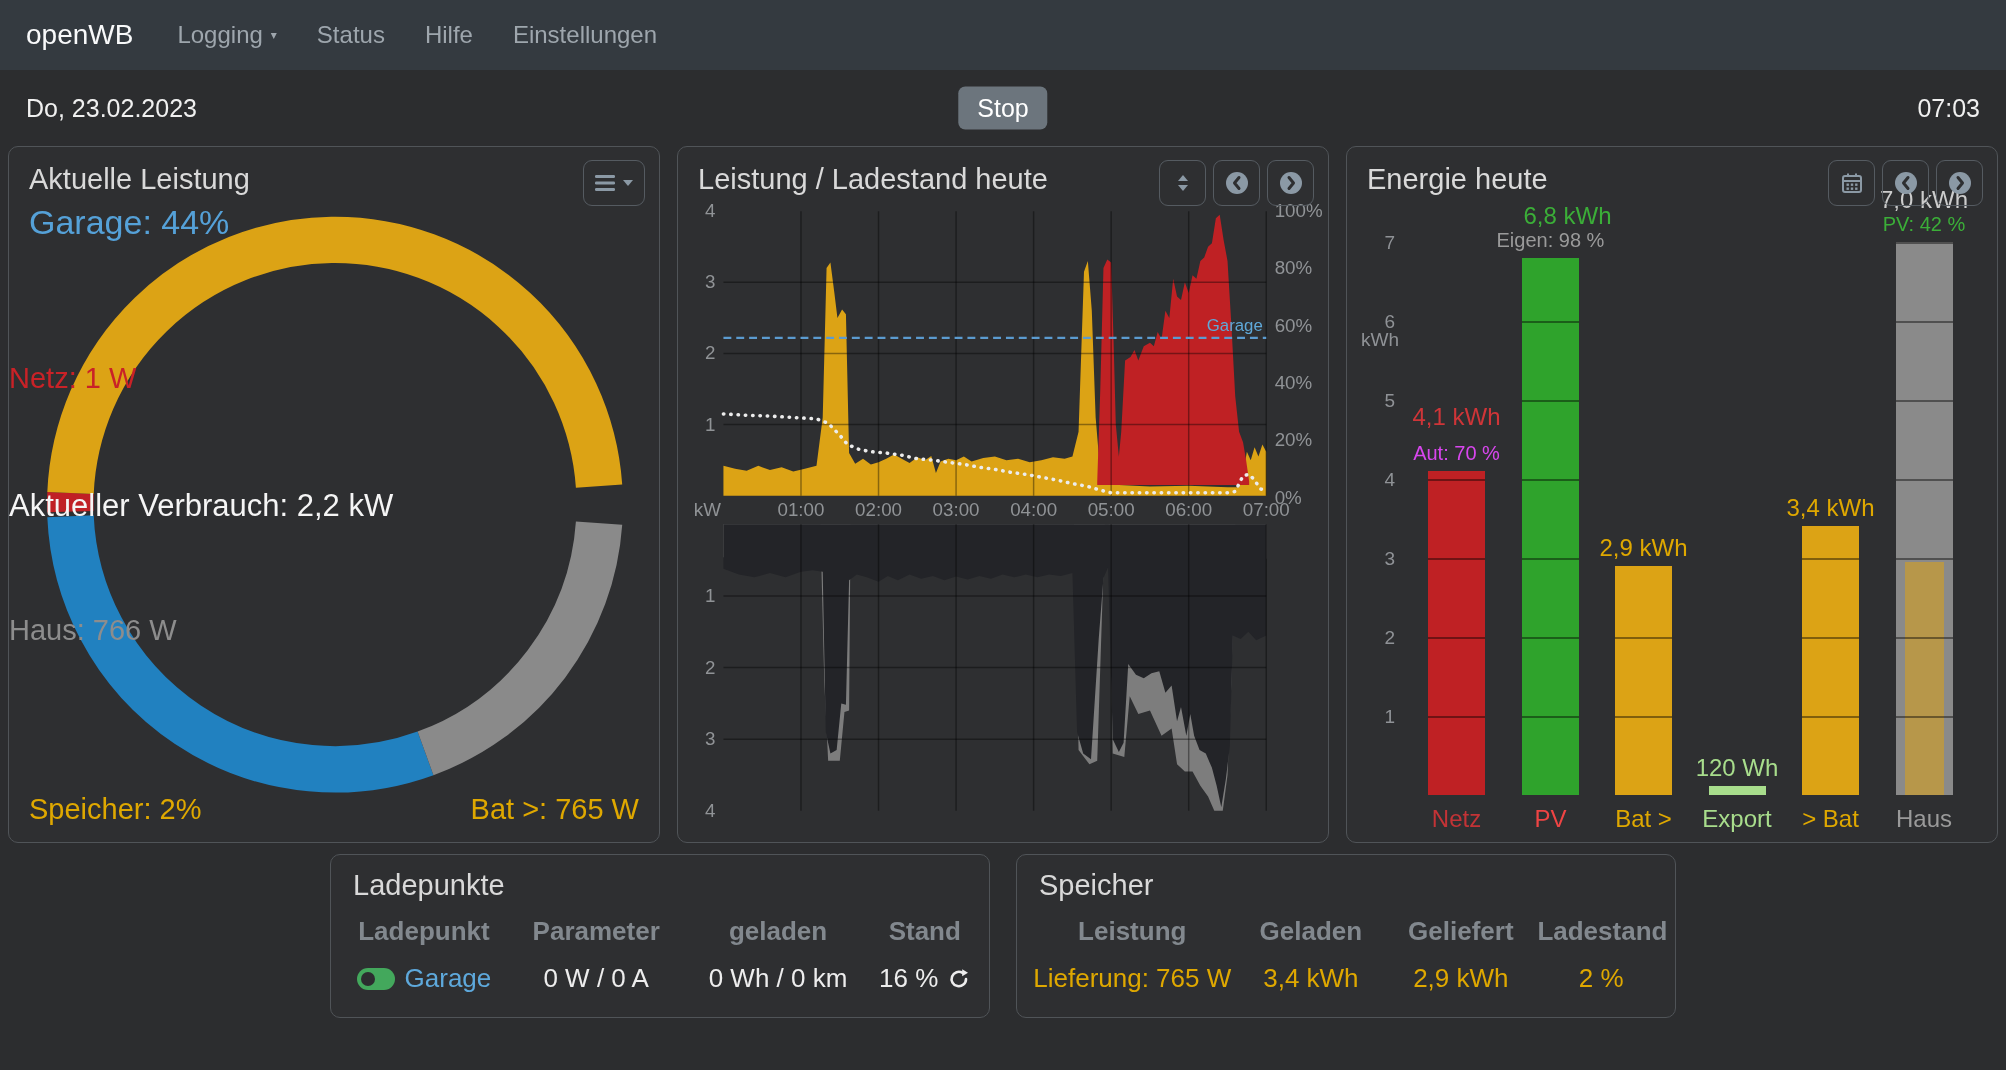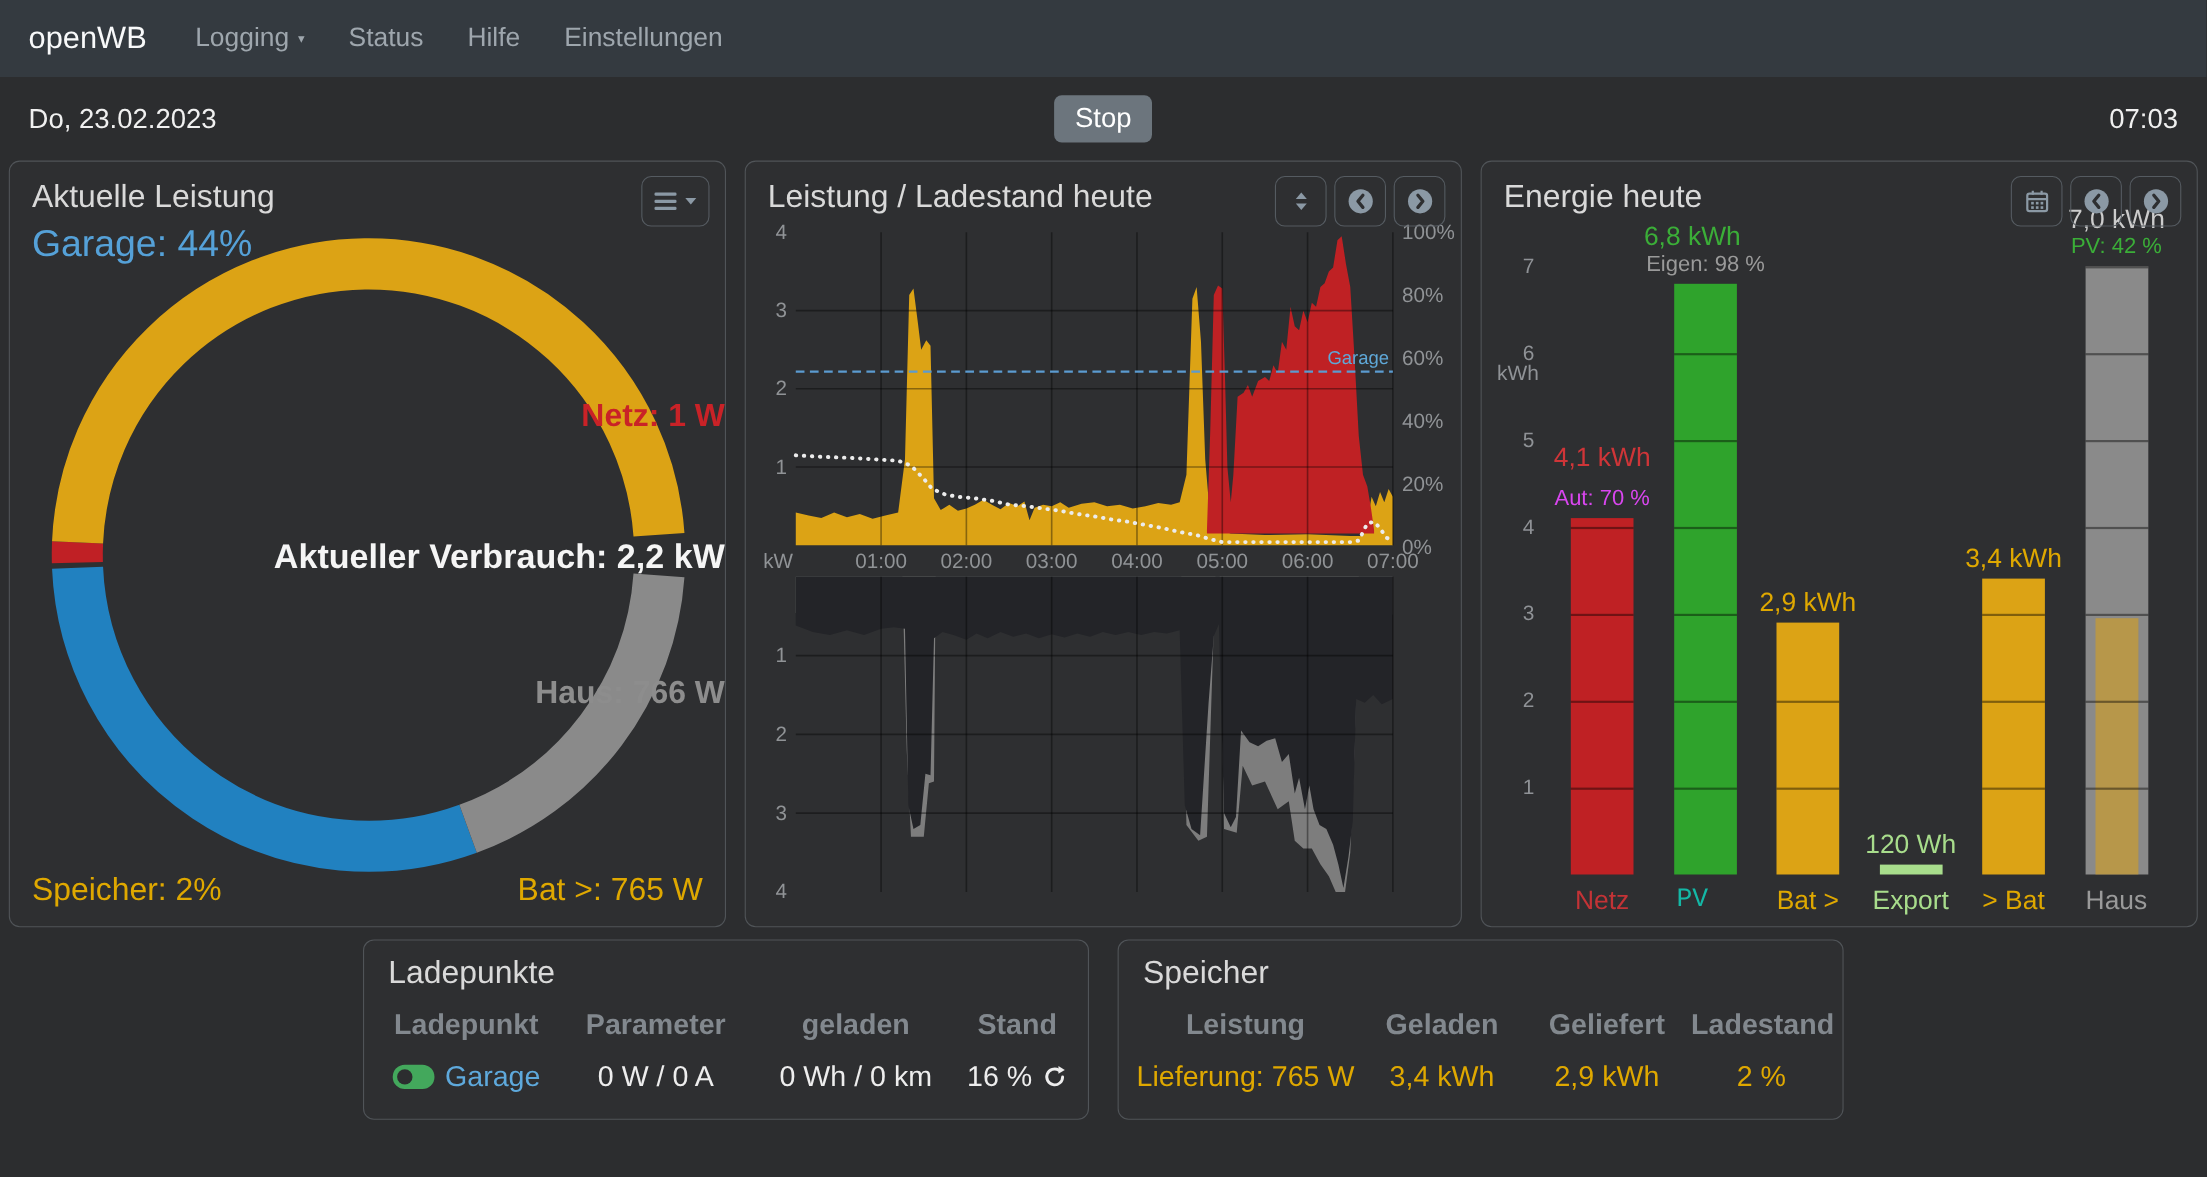--- a/index.html
+++ b/index.html
@@ -30,21 +30,21 @@
   .btn-group { display:flex; gap:7px; }
   .card-btn { width:47px; height:46px; background:transparent; border:1px solid #555b61; border-radius:9px;
     display:flex; align-items:center; justify-content:center; cursor:pointer; }
   .menu-btn { width:62px; gap:6px; }
 
   
   .abs { position:absolute; z-index:4; }
   .soc-topleft   { top:56px; left:20px;  font-size:34px; color:#55a1d8; }
   .soc-botleft   { bottom:16px; left:20px;  font-size:29px; color:#dfa800; }
   .bat-botright  { bottom:16px; right:20px; font-size:29px; color:#dfa800; }
-  .center-line { left:0; width:100%; text-align:right;font-weight:bold; }
+  .center-line { left:0; width:100%; text-align:left; }
   .txt-netz { top:215px; font-size:29px; color:#c92227; }
   .txt-verbrauch { top:341px; font-size:31px; color:#f5f5f5; }
   .txt-laden { top:406px; font-size:29px; color:#2b96d9; }
   .txt-haus { top:467px; font-size:29px; color:#8d8d8d; }
   .chart-svg { position:absolute; inset:0; z-index:1; }
 
   
   .energy-plot { position:absolute; inset:0; z-index:1; }
   .e-bar { position:absolute; }
   .e-gline { position:absolute; left:0; right:0; height:2px; background:rgba(0,0,0,0.42); }
@@ -259,23 +259,23 @@
         <div class="e-slabel" style="left: 56px; width: 107px; top: 295px; color: #d946ef;">Aut: 70 %</div>
         <div class="e-xlabel" style="left: 61px; width: 97px; top: 658px; color: rgb(195, 51, 54);">Netz</div>
         <div class="e-bar" style="left: 174.5px; top: 111px; width: 57px; height: 537px; background: rgb(47, 163, 44);">
           <div class="e-gline" style="bottom: 77px;"></div>
           <div class="e-gline" style="bottom: 156px;"></div>
           <div class="e-gline" style="bottom: 235px;"></div>
           <div class="e-gline" style="bottom: 314px;"></div>
           <div class="e-gline" style="bottom: 393px;"></div>
           <div class="e-gline" style="bottom: 472px;"></div>
         </div>
-        <div class="e-vlabel" style="left: 138px; width: 107px; top: 55px; color: rgb(59, 174, 56);">6,8 kWh</div>
+        <div class="e-vlabel" style="left: 167px; width: 107px; top: 55px; color: rgb(59, 174, 56);">6,8 kWh</div>
         <div class="e-slabel" style="left: 149.5px; width: 107px; top: 82px; color: rgb(154, 154, 154);">Eigen: 98 %</div>
-        <div class="e-xlabel" style="left: 143px; width: 97px; top: 658px; color: #14b8a6; font-family: Liberation Mono, monospace;">PV</div>
+        <div class="e-xlabel" style="left: 155px; width: 97px; top: 658px; color: #ef4444;">PV</div>
         <div class="e-bar" style="left: 268px; top: 419px; width: 57px; height: 229px; background: rgb(220, 163, 21);">
           <div class="e-gline" style="bottom: 77px;"></div>
           <div class="e-gline" style="bottom: 156px;"></div>
         </div>
         <div class="e-vlabel" style="left: 243px; width: 107px; top: 387px; color: rgb(223, 168, 0);">2,9 kWh</div>
         <div class="e-xlabel" style="left: 248px; width: 97px; top: 658px; color: rgb(223, 168, 0);">Bat &gt;</div>
         <div class="e-bar" style="left: 361.5px; top: 639px; width: 57px; height: 9px; background: rgb(168, 221, 140);"></div>
         <div class="e-vlabel" style="left: 336.5px; width: 107px; top: 607px; color: rgb(168, 221, 140);">120 Wh</div>
         <div class="e-xlabel" style="left: 341.5px; width: 97px; top: 658px; color: rgb(168, 221, 140);">Export</div>
         <div class="e-bar" style="left: 455px; top: 379px; width: 57px; height: 269px; background: rgb(220, 163, 21);">

